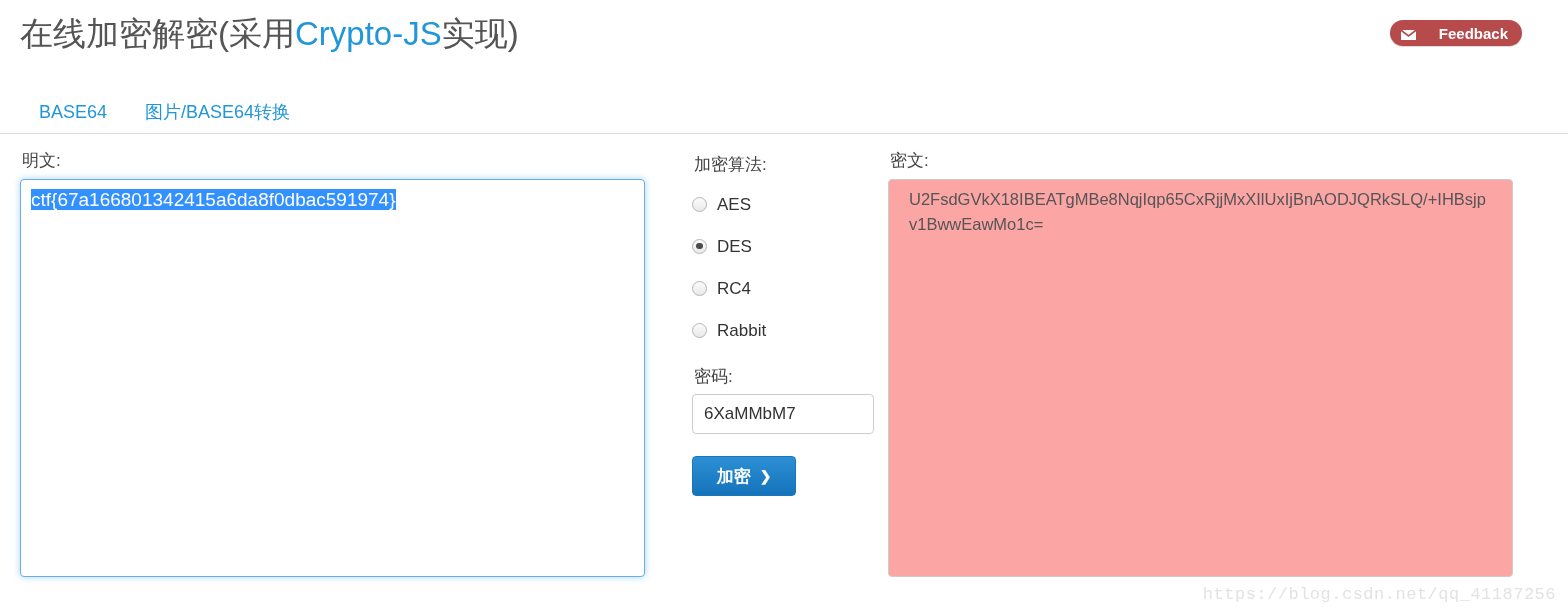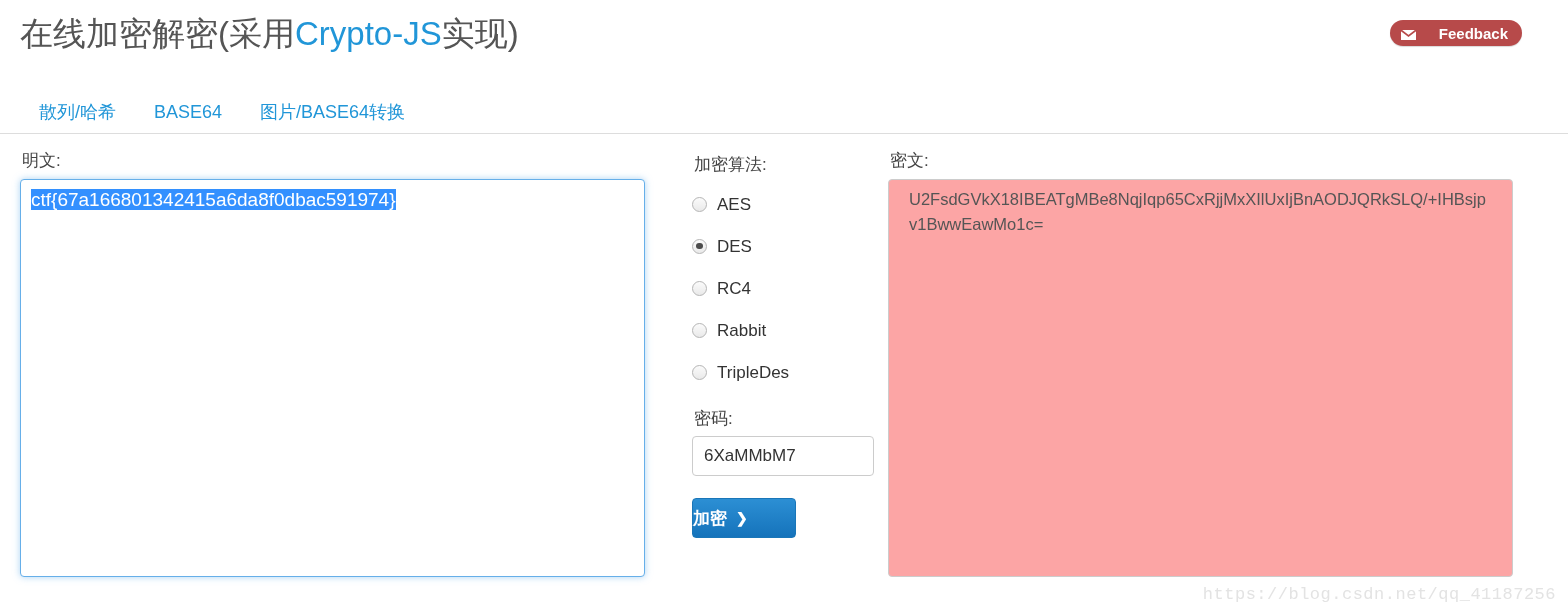--- a/index.html
+++ b/index.html
@@ -212,20 +212,21 @@
     border: 1px solid #1a76b8;
     border-radius: 4px;
     background: linear-gradient(#2c8fd4, #1573bb);
     color: #ffffff;
     font-size: 17px;
     font-family: "Liberation Sans", sans-serif;
     font-weight: bold;
     cursor: pointer;
     display: flex;
     align-items: center;
+    justify-content: center;
     gap: 9px;
     padding: 0;
   }
   .encrypt-button .chev {
     font-size: 14px;
     font-weight: bold;
     line-height: 1;
   }
 
   
@@ -252,23 +253,20 @@
       <svg width="17" height="12" viewBox="0 0 17 12" xmlns="http://www.w3.org/2000/svg">
         <rect x="0.5" y="0.5" width="16" height="11" fill="#ffffff" stroke="#b74a4a" stroke-width="1"></rect>
         <path d="M0.7 1 L8.5 7 L16.3 1" fill="none" stroke="#b74a4a" stroke-width="1.6"></path>
       </svg>
     </span>
     <span>Feedback</span>
   </button>
 </div>
 
 <div class="tabs-bar">
-  <div class="tab">
-    <span>散列/哈希</span>
-  </div>
   <div class="tab">
     <span>BASE64</span>
   </div>
   <div class="tab">
     <span>图片/BASE64转换</span>
   </div>
 </div>
 
 <div class="content">
 
@@ -290,24 +288,20 @@
         <span class="radio-label">DES</span>
       </li>
       <li class="radio-row">
         <span class="radio-dot"></span>
         <span class="radio-label">RC4</span>
       </li>
       <li class="radio-row">
         <span class="radio-dot"></span>
         <span class="radio-label">Rabbit</span>
       </li>
-      <li class="radio-row">
-        <span class="radio-dot"></span>
-        <span class="radio-label">TripleDes</span>
-      </li>
     </ul>
 
     <div class="pwd-title">密码:</div>
     <input class="pwd-input" type="text" value="6XaMMbM7" style="">
 
     <button class="encrypt-button">
       <span>加密</span>
       <span class="chev">❯</span>
     </button>
   </div>

